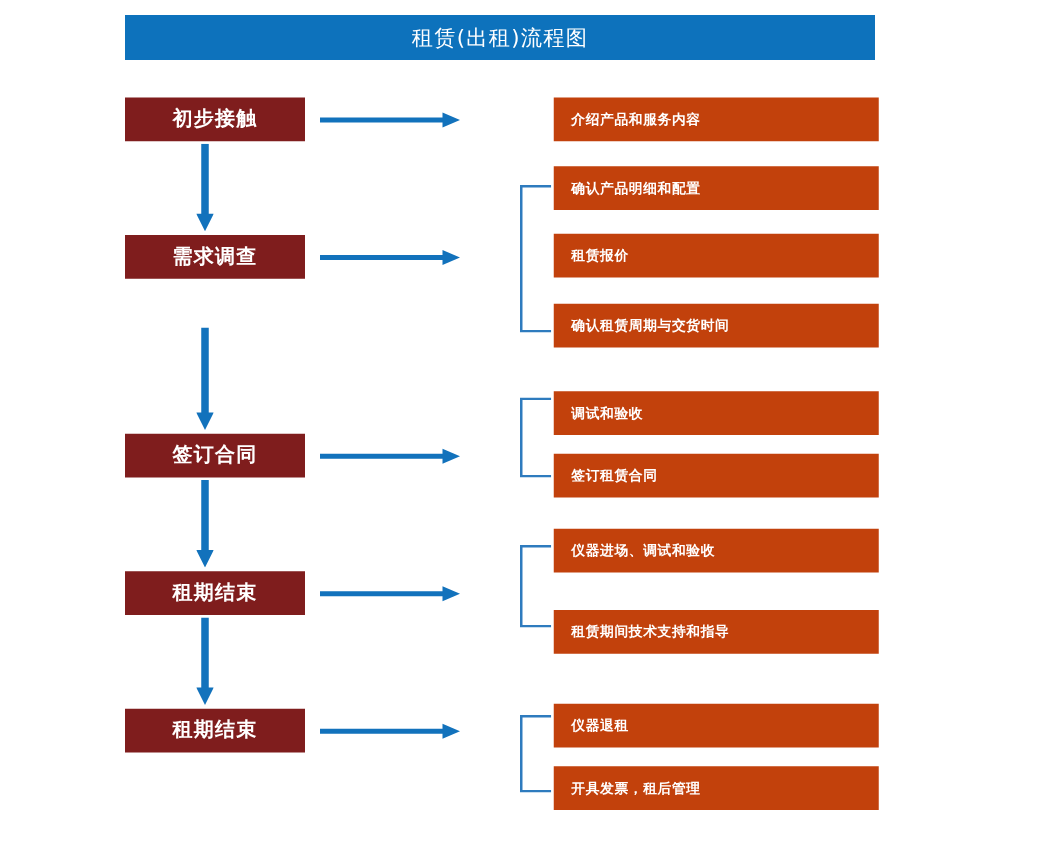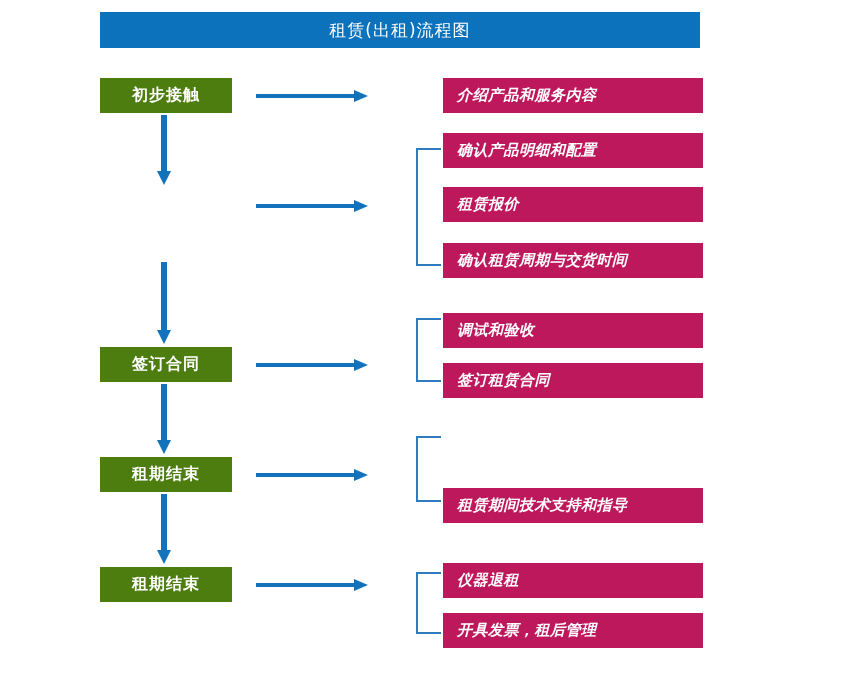--- a/index.html
+++ b/index.html
@@ -28,46 +28,45 @@
     font-size: 17px;
     font-weight: normal;
     display: flex;
     align-items: center;
     justify-content: center;
     letter-spacing: 1px;
   }
   .stage-box {
     position: absolute;
     left: 100px;
-    width: 132px;
+    width: 144px;
     height: 35px;
-    background: #4d7c0f;
+    background: #7f1d1d;
     color: #ffffff;
     font-size: 16px;
     font-weight: bold;
     display: flex;
     align-items: center;
     justify-content: center;
     letter-spacing: 1px;
   }
   .detail-box {
     position: absolute;
     left: 443px;
     width: 260px;
     height: 35px;
-    background: #be185d;
+    background: #c2410c;
     color: #ffffff;
-    font-size: 15px;
+    font-size: 11px;
     font-weight: bold;
     display: flex;
     align-items: center;
     padding-left: 14px;
     box-sizing: border-box;
     letter-spacing: 0.5px;
-    font-style: italic;
   }
   .v-arrow {
     position: absolute;
     left: 157px;
     width: 14px;
   }
   .h-arrow {
     position: absolute;
     left: 256px;
     width: 112px;
@@ -83,20 +82,21 @@
   }
 </style>
 </head>
 <body>
 
 <div id="canvas">
 
   <div class="title-bar">租赁(出租)流程图</div>
 
   <div class="stage-box" style="top:78px">初步接触</div>
+  <div class="stage-box" style="top:188px">需求调查</div>
   <div class="stage-box" style="top:347px">签订合同</div>
   <div class="stage-box" style="top:457px">租期结束</div>
   <div class="stage-box" style="top:567px">租期结束</div>
 
   <div class="v-arrow" style="top:115px;height:70px">
     <svg width="14" height="70" viewBox="0 0 14 70">
         <rect x="4" y="0" width="6" height="58" fill="#1272BC"></rect>
         <polygon points="0,56 14,56 7,70" fill="#1272BC"></polygon>
       </svg>
   </div>
@@ -170,17 +170,18 @@
         <path d="M26 1 L2 1 L2 61 L26 61" fill="none" stroke="#2E7BBE" stroke-width="2"></path>
       </svg>
   </div>
 
   <div class="detail-box" style="top:78px">介绍产品和服务内容</div>
   <div class="detail-box" style="top:133px">确认产品明细和配置</div>
   <div class="detail-box" style="top:187px">租赁报价</div>
   <div class="detail-box" style="top:243px">确认租赁周期与交货时间</div>
   <div class="detail-box" style="top:313px">调试和验收</div>
   <div class="detail-box" style="top:363px">签订租赁合同</div>
+  <div class="detail-box" style="top:423px">仪器进场、调试和验收</div>
   <div class="detail-box" style="top:488px">租赁期间技术支持和指导</div>
   <div class="detail-box" style="top:563px">仪器退租</div>
   <div class="detail-box" style="top:613px">开具发票，租后管理</div>
 
 </div>
 
 </body></html>

